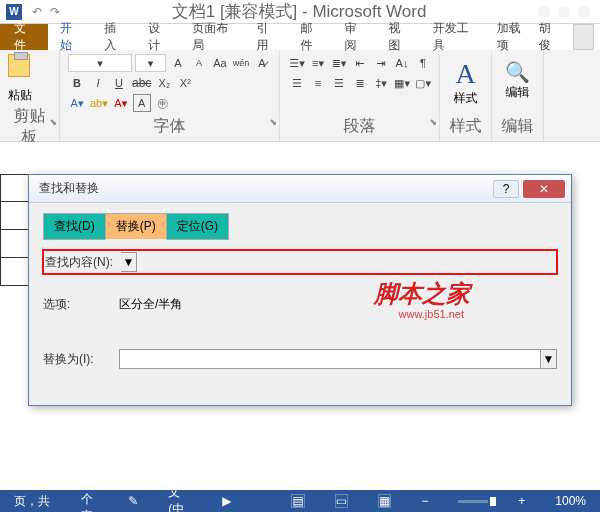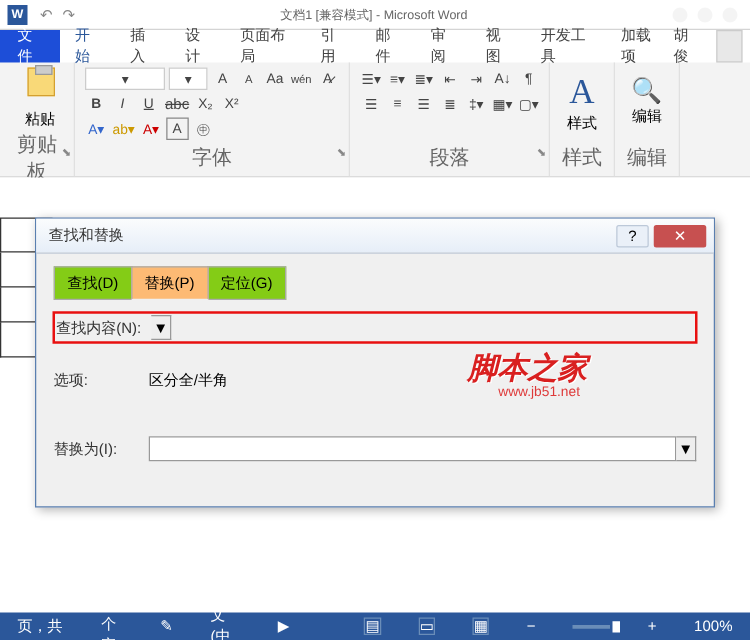--- a/index.html
+++ b/index.html
@@ -1,48 +1,48 @@
 <!DOCTYPE html>
 <html><head>
 <meta charset="utf-8">
 <style>
 *{margin:0;padding:0;box-sizing:border-box;font-family:"Microsoft YaHei",SimSun,sans-serif;font-size:12px}
 body{background:#fff;width:600px;height:512px;overflow:hidden;position:relative}
 .titlebar{background:#fff;height:24px;display:flex;align-items:center;padding:0 6px;border-bottom:1px solid #d4d4d4}
 .word-logo{width:16px;height:16px;background:#2b579a;color:#fff;display:flex;align-items:center;justify-content:center;font-weight:bold;font-size:10px;margin-right:6px}
-.titlebar-text{flex:1;text-align:center;color:#666;font-size:10px}
+.titlebar-text{flex:1;text-align:center;color:#666;font-size:17px}
 .titlebar-deco{width:60px;height:18px;opacity:.3}
 .ribbon-tabs{height:26px;display:flex;align-items:center;background:#fff}
-.file-tab{background:#1d4ed8;color:#fff;height:26px;padding:0 14px;display:flex;align-items:center}
+.file-tab{background:#a16207;color:#fff;height:26px;padding:0 14px;display:flex;align-items:center}
 .rtab{padding:0 12px;height:26px;display:flex;align-items:center;color:#444;cursor:pointer}
 .rtab.active{color:#2b579a}
 .user-area{margin-left:auto;display:flex;align-items:center;gap:16px;padding-right:6px}
 .avatar{width:26px;height:26px;background:#e8e8e8;border:1px solid #ccc}
 .ribbon-body{height:92px;background:#f3f3f3;border-bottom:1px solid #d4d4d4;display:flex}
 .rgroup{border-right:1px solid #e0e0e0;padding:4px 8px;display:flex;flex-direction:column;justify-content:space-between;position:relative}
 .rgroup-title{text-align:center;color:#666;font-size:16px;margin-top:auto;padding-top:2px}
 .rgroup-controls{display:flex;flex-direction:column;gap:2px}
 .rgroup-row{display:flex;align-items:center;gap:3px}
 .rbtn{min-width:18px;height:18px;border:1px solid transparent;display:flex;align-items:center;justify-content:center;color:#444;font-size:11px;cursor:pointer}
-.paste-btn{width:36px;height:50px;display:flex;flex-direction:column;align-items:flex-end;justify-content:center;gap:10px}
+.paste-btn{width:36px;height:50px;display:flex;flex-direction:column;align-items:flex-start;justify-content:center;gap:10px}
 .paste-icon{width:22px;height:26px;background:#f9d978;border:1px solid #d4a030;position:relative}
 .paste-icon::before{content:"";position:absolute;top:-3px;left:5px;width:12px;height:6px;background:#ccc;border:1px solid #999}
 .big-a{font-size:28px;color:#2b579a;font-family:"Times New Roman"}
 .doc-area{background:#fff;height:310px;position:relative;padding:30px 0 0 10px}
 .table-stub{position:absolute;left:0;top:32px;width:42px}
 .table-stub div{height:28px;border:1px solid #333;border-top:none}
 .table-stub div:first-child{border-top:1px solid #333}
 .dialog{position:absolute;left:28px;top:174px;width:544px;background:#f0f0f0;border:1px solid #5a7fb0;box-shadow:2px 2px 8px rgba(0,0,0,.3)}
 .dlg-title{height:28px;background:linear-gradient(#fbfcfd,#e6eef8);display:flex;align-items:center;padding:0 6px;border-bottom:1px solid #c0c9d6}
 .dlg-title-text{flex:1;color:#333;padding-left:4px}
 .dlg-help{width:26px;height:18px;border:1px solid #bcc8d8;background:#eaf0f8;display:flex;align-items:center;justify-content:center;margin-right:4px;border-radius:2px}
 .dlg-close{width:42px;height:18px;background:#c75050;color:#fff;display:flex;align-items:center;justify-content:center;border-radius:2px;font-size:11px}
 .dlg-body{padding:10px 14px 14px}
 .dlg-tabs{display:flex;margin-bottom:10px}
-.dtab{padding:4px 10px;border:1px solid #aaa;background:#84cc16;margin-right:-1px;cursor:pointer}
+.dtab{padding:4px 10px;border:1px solid #aaa;background:#14b8a6;margin-right:-1px;cursor:pointer}
 .dtab.active{background:#fdba74;border-bottom-color:#f0f0f0;position:relative;z-index:1}
 .form-row{display:flex;align-items:center;margin-bottom:22px}
 .form-label{width:76px;color:#333}
 .form-input{flex:1;height:20px;border:1px solid #999;background:#fff;padding:0 4px;display:flex;align-items:center}
 .combo-btn{width:16px;height:20px;border:1px solid #999;border-left:none;background:#eee;display:flex;align-items:center;justify-content:center;font-size:8px}
 .dlg-buttons{display:flex;gap:10px;margin-top:24px}
 .dlg-btn{height:22px;padding:0 12px;border:1px solid #888;background:linear-gradient(#fdfdfd,#e8e8e8);display:flex;align-items:center;cursor:pointer;border-radius:2px}
 .highlight-red{outline:2px solid #e81010;outline-offset:-1px}
 .watermark{position:absolute;right:130px;top:278px;font-size:24px;font-weight:bold;color:#d92020;font-style:italic;text-shadow:1px 1px #fff;z-index:5;pointer-events:none}
 .watermark-sub{position:absolute;right:136px;top:308px;font-size:11px;color:#de3a3a;z-index:5;pointer-events:none}

